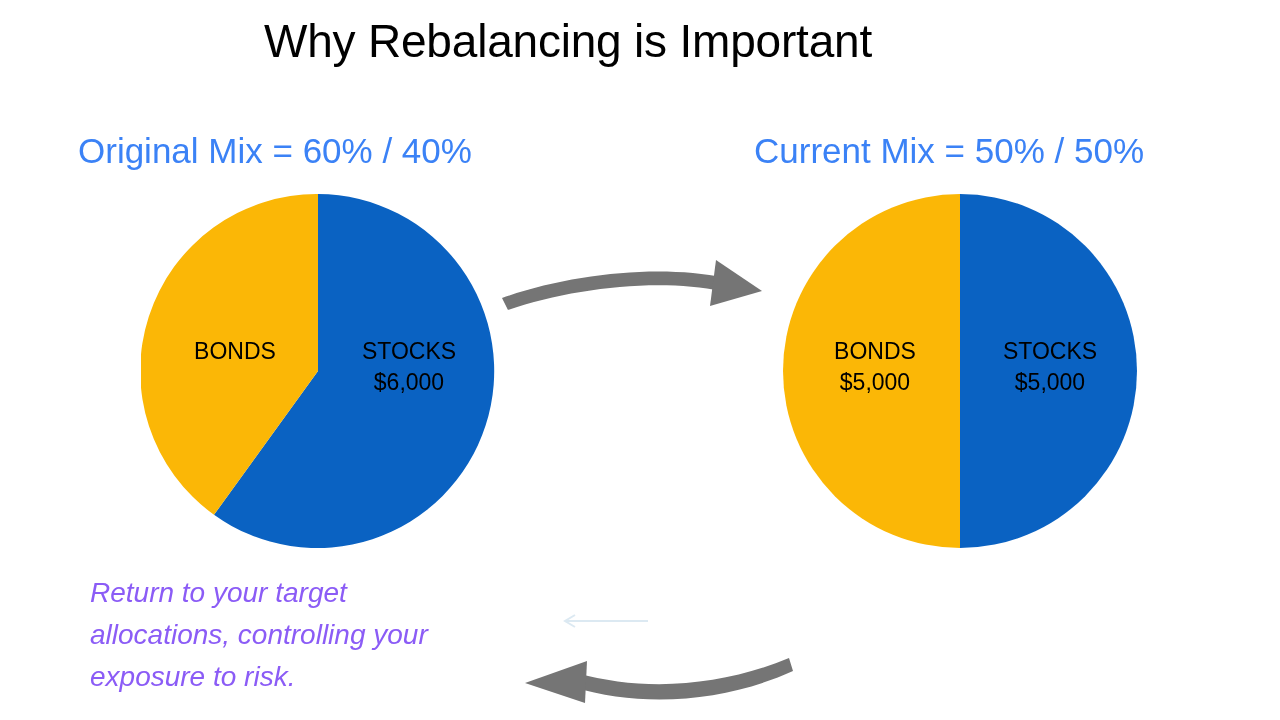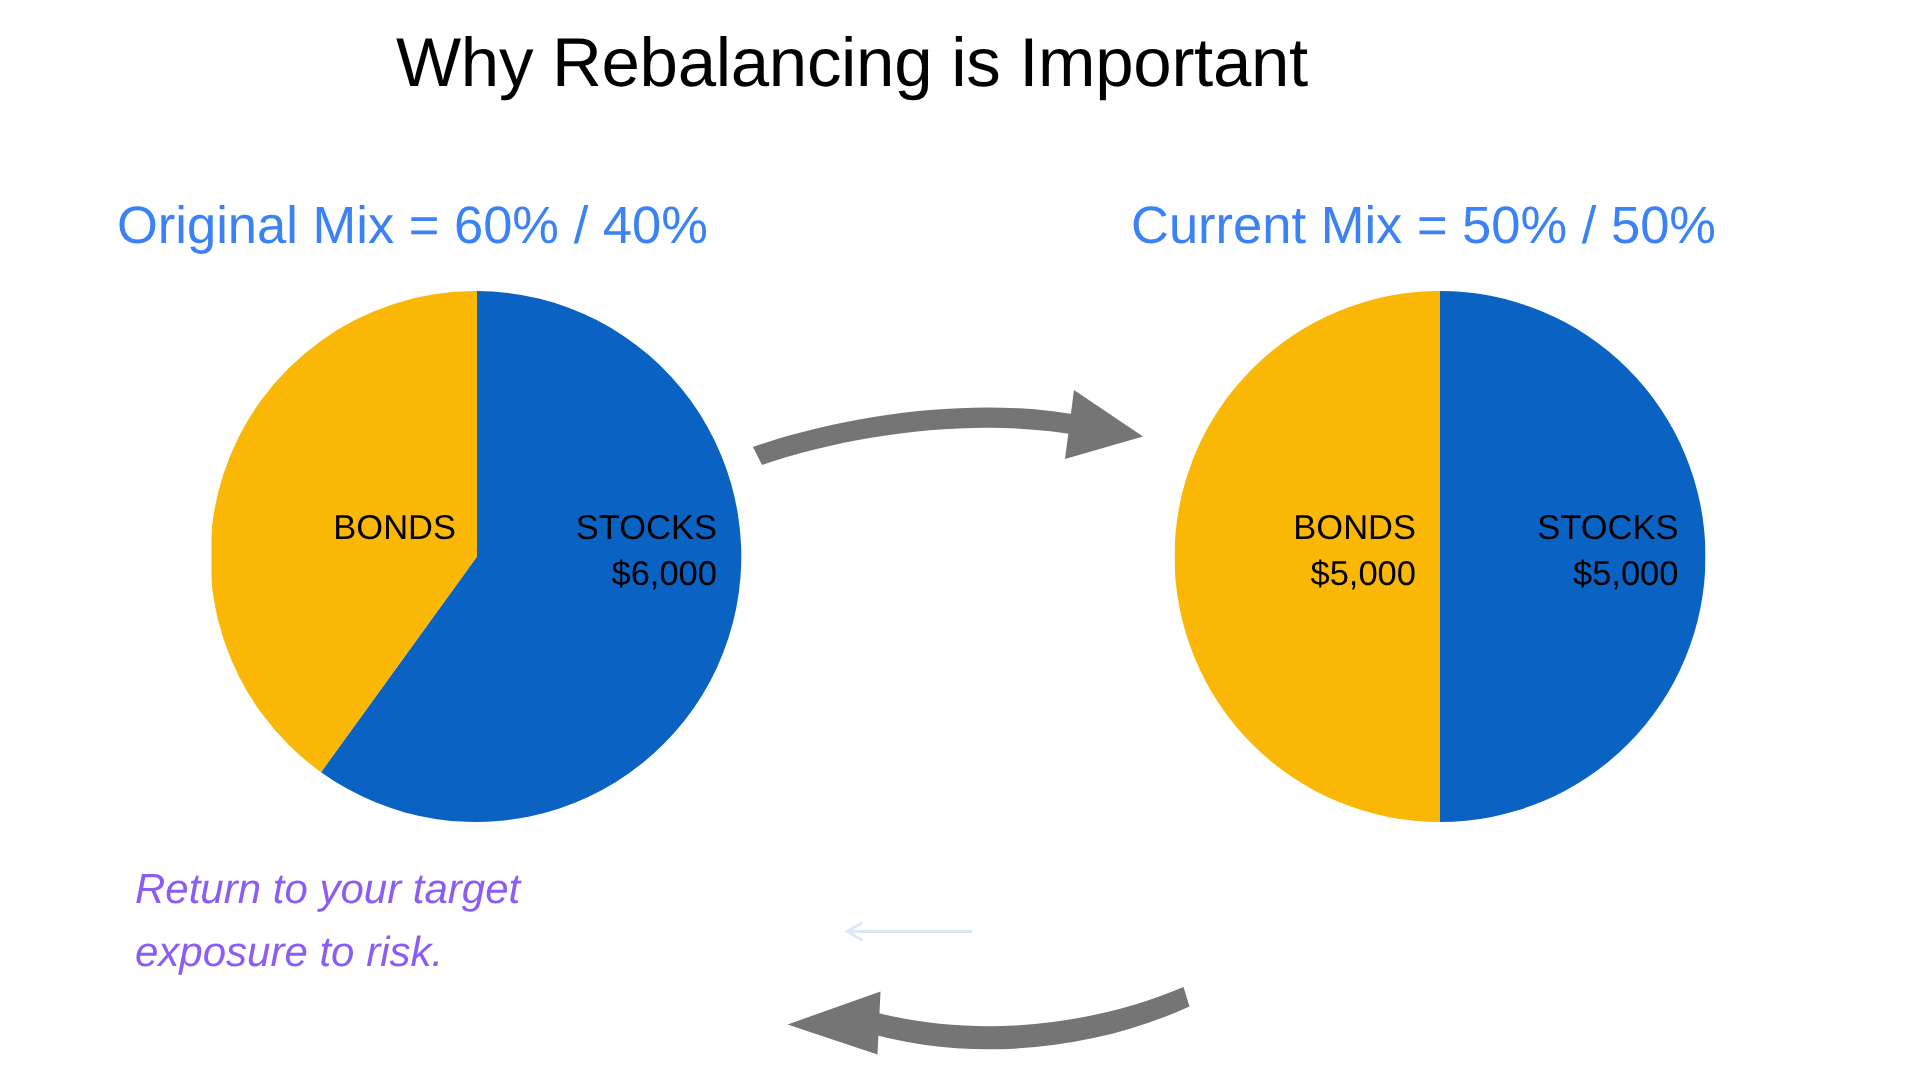--- a/index.html
+++ b/index.html
@@ -52,21 +52,21 @@
     width: 354px;
     height: 354px;
   }
   .pie-wrap.left  { left: 141px; top: 194px; }
   .pie-wrap.right { left: 783px; top: 194px; }
   .pie-wrap svg { display: block; width: 354px; height: 354px; }
 
   
   .pie-label {
     position: absolute;
-    text-align: right;
+    text-align: center;
     font-size: 23px;
     line-height: 31px;
     color: #000000;
     white-space: nowrap;
     pointer-events: none;
   }
   .pie-label .amount { display: block; }
 
   .label-bonds-left   { left: 166px; top: 336px; width: 138px; }
   .label-stocks-left  { left: 340px; top: 336px; width: 138px; }
@@ -116,20 +116,21 @@
     <span>BONDS</span>
   </div>
 
   <div class="pie-label label-stocks-left">
     <span>STOCKS</span>
     <span class="amount">$6,000</span>
   </div>
 
   <div class="caption left">
     <span class="line">Return to your target</span>
+    <span class="line">allocations, controlling your</span>
     <span class="line">exposure to risk.</span>
   </div>
 
   <div class="mix-heading right">Current Mix = 50% / 50%</div>
 
   <div class="pie-wrap right">
     <svg viewBox="0 0 354 354" xmlns="http://www.w3.org/2000/svg">
 
       <path d="M 177 177 L 177 0 A 177 177 0 0 1 177 354 Z" fill="#0A62C2"></path>
 

